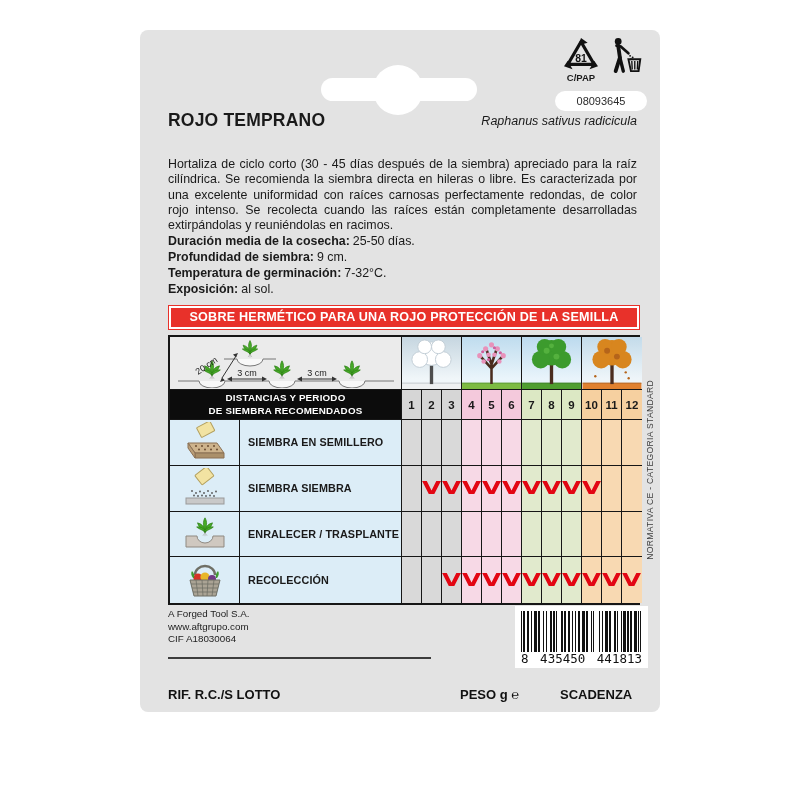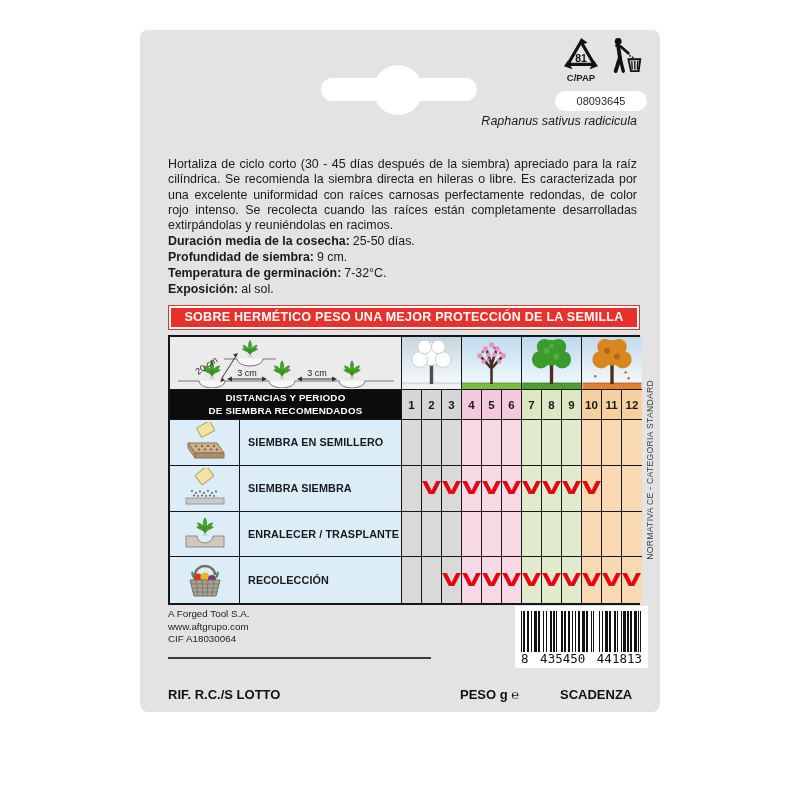--- a/index.html
+++ b/index.html
@@ -124,34 +124,35 @@
         <path d="M24 26 L38 26 L36 40 L27 40 Z" fill="none" stroke="#111" stroke-width="2.2"></path>
         <path d="M28 28 L28.5 38 M31.5 28 L31.5 38 M35 28 L34.5 38" stroke="#111" stroke-width="1.6"></path>
       </svg>
     </div>
 
     <div class="code-pill">
       <span>08093645</span>
     </div>
 
     <div class="title">
+      <div>ROJO TEMPRANO</div>
     </div>
     <div class="latin">Raphanus sativus radicicula</div>
 
     <div class="desc">Hortaliza de ciclo corto (30 - 45 días después de la siembra) apreciado para la raíz cilíndrica. Se recomienda la siembra directa en hileras o libre. Es caracterizada por una excelente uniformidad con raíces carnosas perfectamente redondas, de color rojo intenso. Se recolecta cuando las raíces están completamente desarrolladas extirpándolas y reuniéndolas en racimos.</div>
 
     <div class="specs">
       <div><b>Duración media de la cosecha:</b><span>25-50 días.</span></div>
       <div><b>Profundidad de siembra:</b><span>9 cm.</span></div>
       <div><b>Temperatura de germinación:</b><span>7-32°C.</span></div>
       <div><b>Exposición:</b><span>al sol.</span></div>
     </div>
 
     <div class="banner">
-      <div class="banner-inner">SOBRE HERMÉTICO PESO UNA MEJOR PROTECCIÓN DE LA SEMILLA</div>
+      <div class="banner-inner">SOBRE HERMÉTICO PARA UNA ROJO PROTECCIÓN DE LA SEMILLA</div>
     </div>
 
     <div class="calendar" id="calendar-grid">
 
       <div class="cell diagram-cell">
         <svg viewBox="0 0 228 49" width="228" height="49">
           <g stroke="#777" fill="none" stroke-width="1">
             <path d="M6 42 H27 M53 42 H97 M123 42 H167 M193 42 H222"></path>
             <path d="M52 20 H65 M91 20 H104"></path>
           </g>

